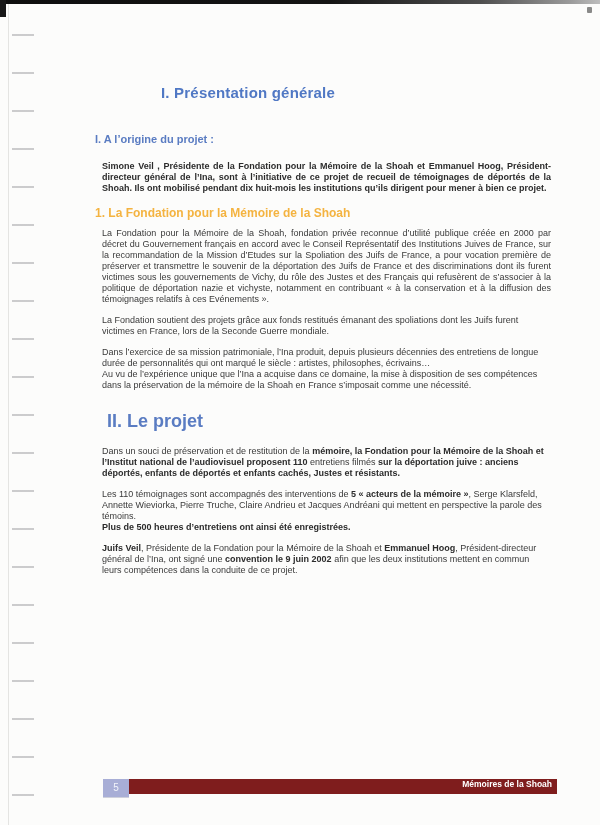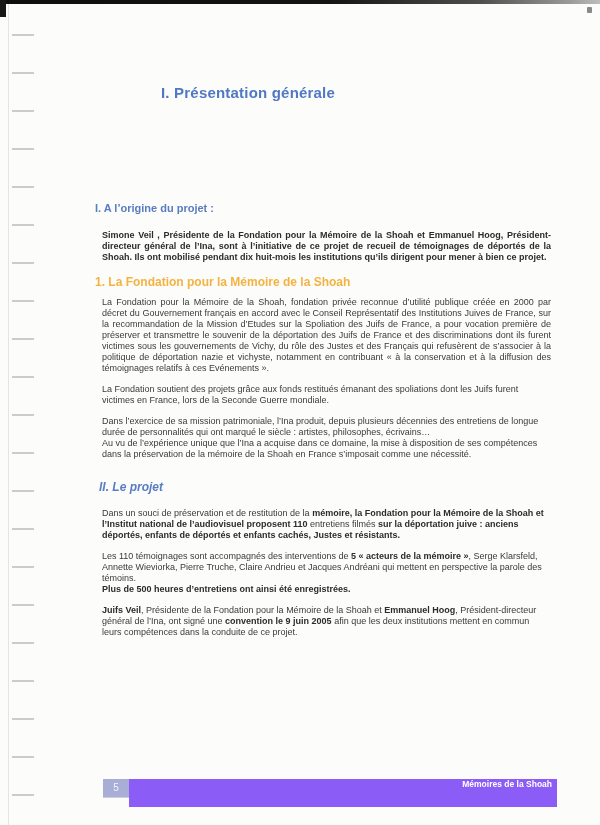--- a/index.html
+++ b/index.html
@@ -17,34 +17,34 @@
   .page-fold-line { position:absolute; top:4px; left:8px; width:1px; height:821px; background:#e4e4e2; }
   .binding-marks { position:absolute; top:34px; left:12px; width:22px; height:782px;
     background:repeating-linear-gradient(to bottom,
       rgba(125,125,130,.38) 0px, rgba(125,125,130,.38) 2px,
       transparent 2px, transparent 38px); }
   .scan-smudge { position:absolute; top:7px; left:587px; width:5px; height:6px;
     background:#6b6b6b; border-radius:1px; opacity:.8; }
 
   
   .content { position:absolute; left:95px; top:84px; width:463px; color:#3a3a3a; }
-  .doc-title { font-size:15px; font-weight:bold; color:#5078c4; margin:0 0 101px 66px; letter-spacing:.2px; }
+  .doc-title { font-size:15px; font-weight:bold; color:#5078c4; margin:0 0 32px 66px; letter-spacing:.2px; }
   .h-blue   { font-size:11px;  font-weight:bold; color:#5a7cc2; margin:0 0 16px; }
-  .h-blue.lg{ font-size:12px; margin:20px 4px 14px;font-style:italic; }
+  .h-blue.lg{ font-size:18px; margin:20px 12px 14px; }
   .h-orange { font-size:12px; font-weight:bold; color:#f4b340; margin:12px 0 8px; }
   .para { font-size:9px; line-height:11px; margin:0 7px 10px; text-align:left; }
   .para.just { text-align:justify; }
   .para .b { font-weight:bold; color:#2c2c2c; }
 
   
   .page-num-box { position:absolute; left:103px; top:779px; width:26px; height:18px;
     background:#a8aed6; color:#f2f4fa; font-size:10px; line-height:18px; text-align:center;
     box-shadow:0 1px 0 rgba(120,125,160,.35); }
-  .footer-bar { position:absolute; left:129px; top:779px; width:428px; height:28px;
-    background:#8b5cf6; }
+  .footer-bar { position:absolute; left:129px; top:779px; width:428px; height:15px;
+    background:#7f1d1d; }
   .footer-bar .label { display:block; color:#ffffff; font-weight:bold; font-size:8.5px;
     line-height:11px; text-align:right; padding-right:5px; }
 </style>
 </head>
 <body>
 
 <div>
   <div class="scan-top-edge"></div>
   <div class="scan-corner"></div>
   <div class="page-fold-line"></div>
@@ -56,21 +56,21 @@
     <div>
         <div class="h-blue"><span>I. A l’origine du projet :</span></div>
         <p class="para just"><span class="b">Simone Veil , Présidente de la Fondation pour la Mémoire de la Shoah et Emmanuel Hoog, Président-directeur général de l’Ina, sont à l’initiative de ce projet de recueil de témoignages de déportés de la Shoah. Ils ont mobilisé pendant dix huit-mois les institutions qu’ils dirigent pour mener à bien ce projet.</span></p>
         <div class="h-orange"><span>1. La Fondation pour la Mémoire de la Shoah</span></div>
         <p class="para just"><span>La Fondation pour la Mémoire de la Shoah, fondation privée reconnue d’utilité publique créée en 2000 par décret du Gouvernement français en accord avec le Conseil Représentatif des Institutions Juives de France, sur la recommandation de la Mission d’Etudes sur la Spoliation des Juifs de France, a pour vocation première de préserver et transmettre le souvenir de la déportation des Juifs de France et des discriminations dont ils furent victimes sous les gouvernements de Vichy, du rôle des Justes et des Français qui refusèrent de s’associer à la politique de déportation nazie et vichyste, notamment en contribuant « à la conservation et à la diffusion des témoignages relatifs à ces Evénements ».</span></p>
         <p class="para"><span>La Fondation soutient des projets grâce aux fonds restitués émanant des spoliations dont les Juifs furent victimes en France, lors de la Seconde Guerre mondiale.</span></p>
         <p class="para"><span>Dans l’exercice de sa mission patrimoniale, l’Ina produit, depuis plusieurs décennies des entretiens de longue durée de personnalités qui ont marqué le siècle : artistes, philosophes, écrivains…</span><br><span>Au vu de l’expérience unique que l’Ina a acquise dans ce domaine, la mise à disposition de ses compétences dans la préservation de la mémoire de la Shoah en France s’imposait comme une nécessité.</span></p>
         <div class="h-blue lg"><span>II. Le projet</span></div>
         <p class="para"><span>Dans un souci de préservation et de restitution de la </span><span class="b">mémoire, la Fondation pour la Mémoire de la Shoah et l’Institut national de l’audiovisuel proposent 110 </span><span>entretiens filmés </span><span class="b">sur la déportation juive : anciens déportés, enfants de déportés et enfants cachés, Justes et résistants.</span></p>
         <p class="para"><span>Les 110 témoignages sont accompagnés des interventions de </span><span class="b">5 « acteurs de la mémoire »</span><span>, Serge Klarsfeld, Annette Wieviorka, Pierre Truche, Claire Andrieu et Jacques Andréani qui mettent en perspective la parole des témoins.</span><br><span class="b">Plus de 500 heures d’entretiens ont ainsi été enregistrées.</span></p>
-        <p class="para"><span class="b">Juifs Veil</span><span>, Présidente de la Fondation pour la Mémoire de la Shoah et </span><span class="b">Emmanuel Hoog</span><span>, Président-directeur général de l’Ina, ont signé une </span><span class="b">convention le 9 juin 2005</span><span> afin que les deux institutions mettent en commun leurs compétences dans la conduite de ce projet.</span></p>
+        <p class="para"><span class="b">Juifs Veil</span><span>, Présidente de la Fondation pour la Mémoire de la Shoah et </span><span class="b">Emmanuel Hoog</span><span>, Président-directeur général de l’Ina, ont signé une </span><span class="b">convention le 9 juin 2002</span><span> afin que les deux institutions mettent en commun leurs compétences dans la conduite de ce projet.</span></p>
       </div>
   </div>
 
   <div class="page-num-box">5</div>
   <div class="footer-bar">
     <span class="label">Mémoires de la Shoah</span>
   </div>
 </div>
 
 </body></html>

